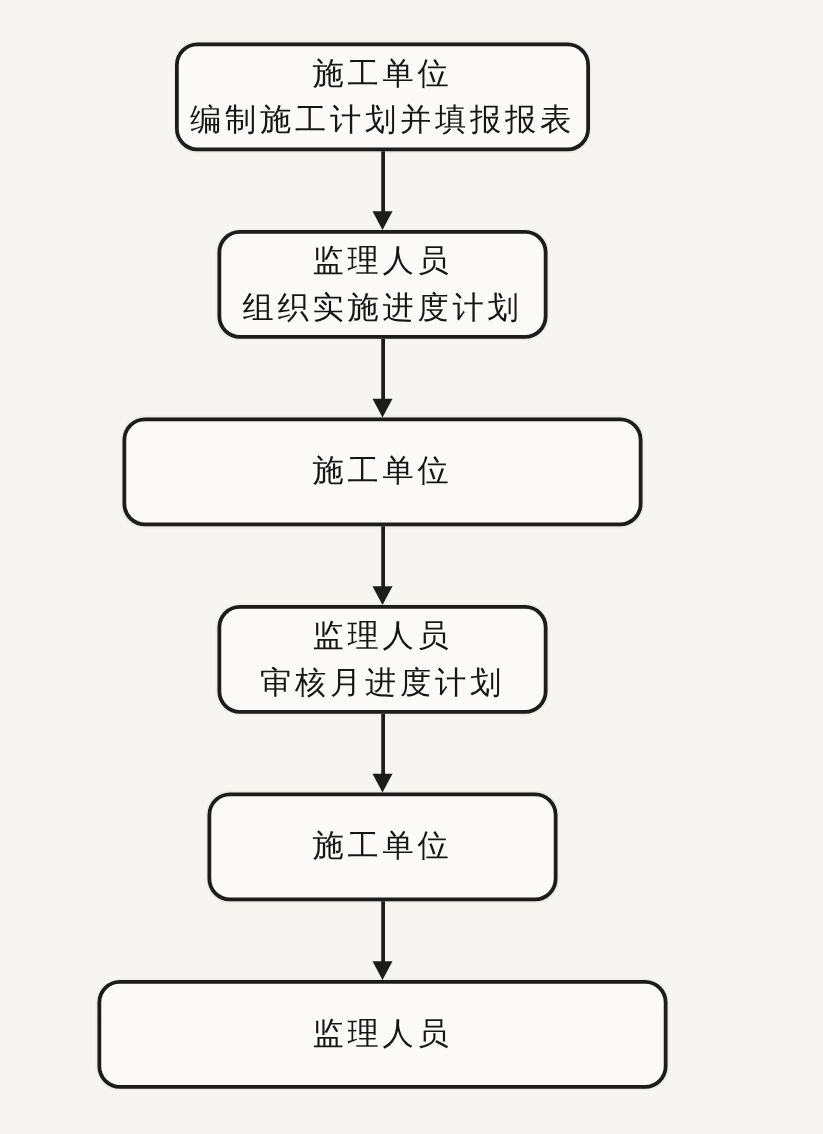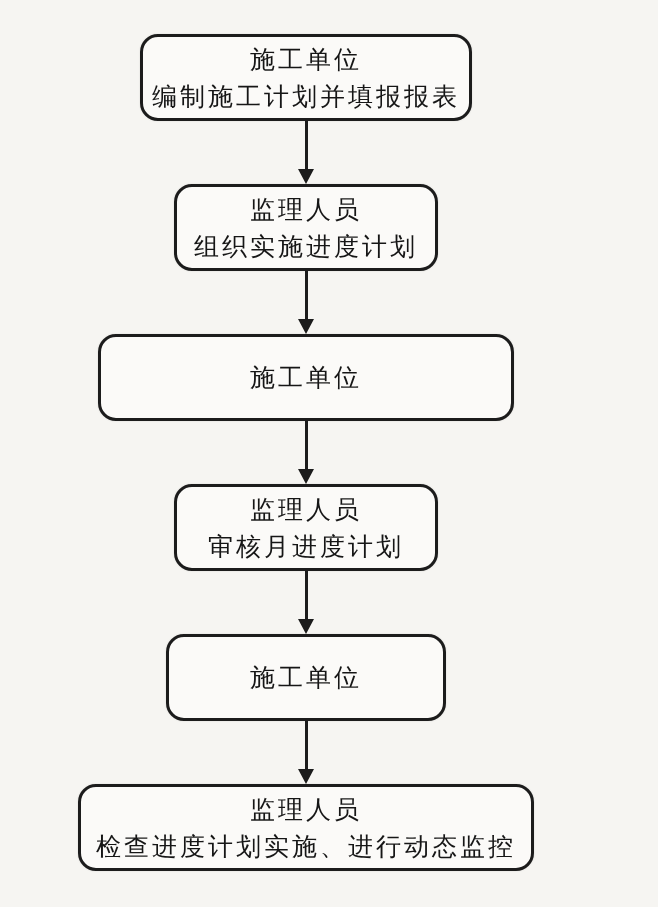--- a/index.html
+++ b/index.html
@@ -121,17 +121,16 @@
       <div class="line">施工单位</div>
     </div>
 
     <div class="arrow">
       <div class="shaft"></div>
       <div class="head"></div>
     </div>
 
     <div class="node n6">
       <div class="line">监理人员</div>
-      <div class="line">检查进度计划实施、进行动态监控</div>
     </div>
 
   </div>
 </div>
 
 </body></html>

